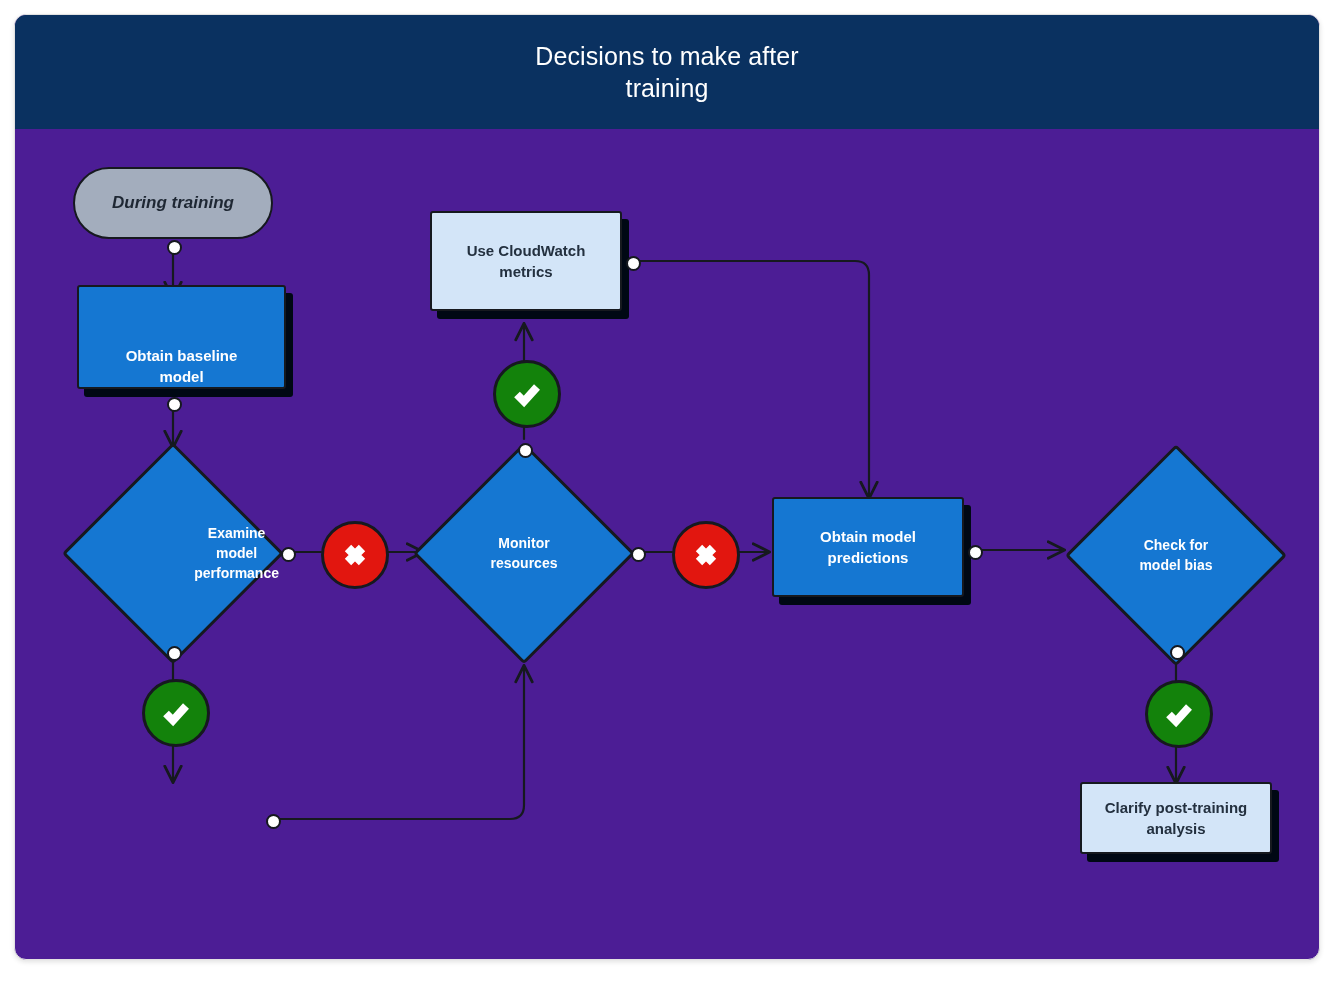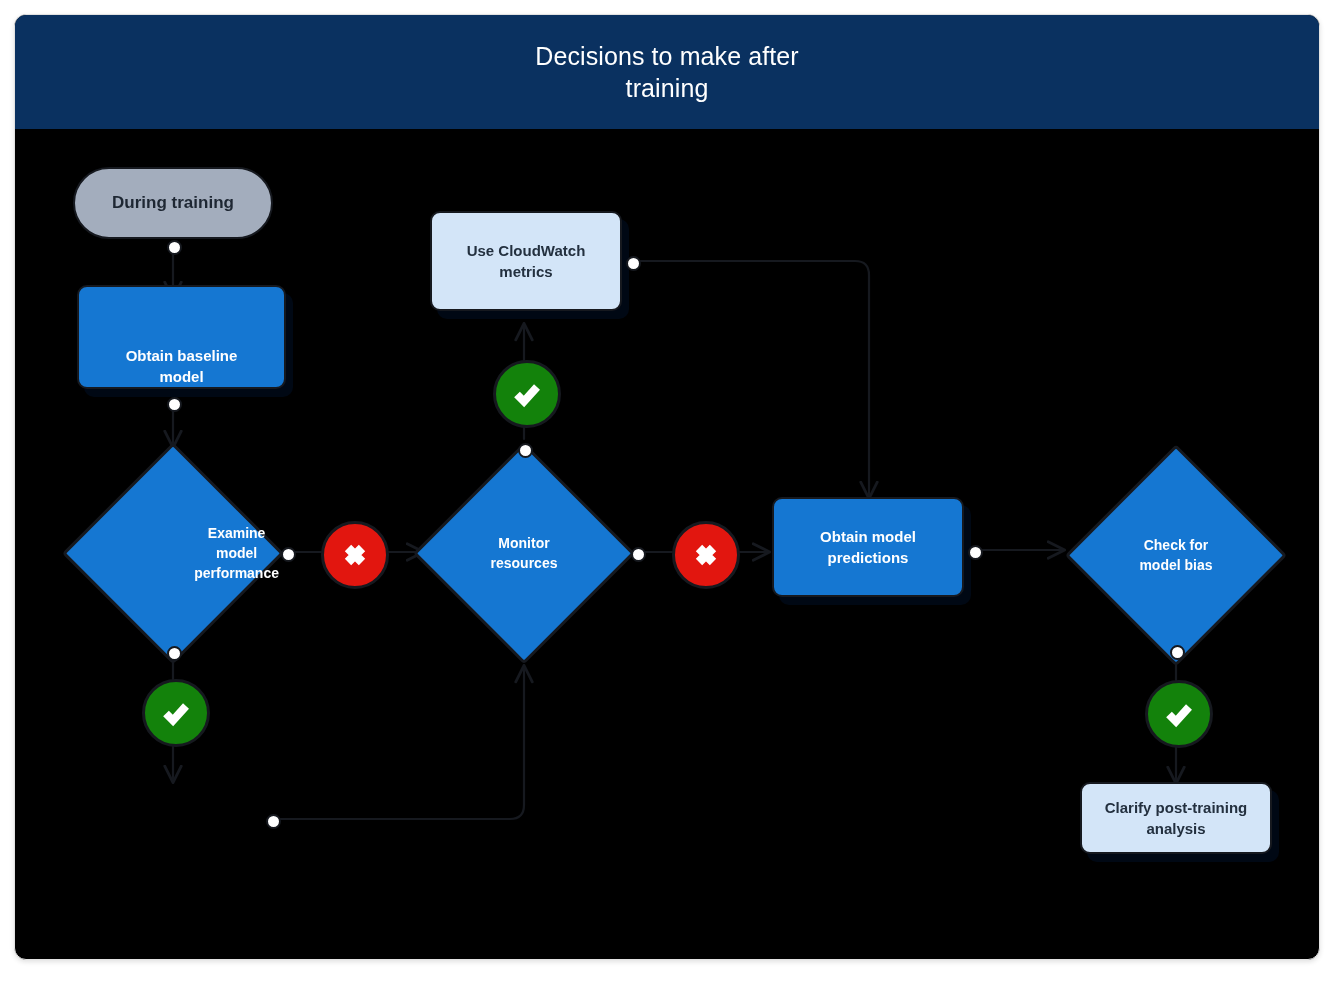--- a/index.html
+++ b/index.html
@@ -14,21 +14,21 @@
     height: 987px;
     overflow: hidden;
     background: #ffffff;
   }
   .card {
     position: absolute;
     left: 14px;
     top: 14px;
     width: 1304px;
     height: 944px;
-    background: #000000;
+    background: #4c1d95;
     border: 1px solid #e2e2e2;
     border-radius: 12px;
     box-shadow: 0 2px 5px rgba(0,0,0,0.12);
     overflow: hidden;
   }
   .card-header {
     position: absolute;
     left: 0;
     top: 0;
     width: 100%;
@@ -75,21 +75,21 @@
   .node-label {
     position: relative;
     z-index: 3;
     white-space: pre-line;
     pointer-events: none;
   }
 
   
   .box {
     border: 2px solid #16191f;
-    border-radius: 10px;
+    border-radius: 3px;
     font-weight: bold;
     font-size: 15px;
     line-height: 21px;
     box-shadow: 7px 8px 0 0 #000814;
   }
   .box.blue   { background: #1577d2; color: #ffffff; }
   .box.ltblue { background: #d3e5f8; color: #23303f; }
 
   
   .pill {
@@ -189,21 +189,21 @@
 
           <path d="M617,132 L840,132 Q854,132 854,146 L854,368" marker-end="url(#arrow)"></path>
 
           <path d="M957,421 L1048,421" marker-end="url(#arrow)"></path>
 
           <path d="M1161,520 L1161,552"></path>
           <path d="M1161,611 L1161,653" marker-end="url(#arrow)"></path>
         </g>
       </svg>
 
-      <div class="node pill" style="left:58px; top:38px; width:200px; height:72px;">
+      <div class="node pill" style="left:58px; top:38px; width:200px; height:72px;font-style:italic;">
         <span class="node-label">During training</span>
       </div>
       <span class="port" style="left:152px; top:111px;"></span>
 
       <div class="node box blue" style="left:62px; top:156px; width:209px; height:104px;align-items:flex-end;">
         <span class="node-label">Obtain baseline
 model</span>
       </div>
       <span class="port" style="left:152px; top:268px;"></span>
 

